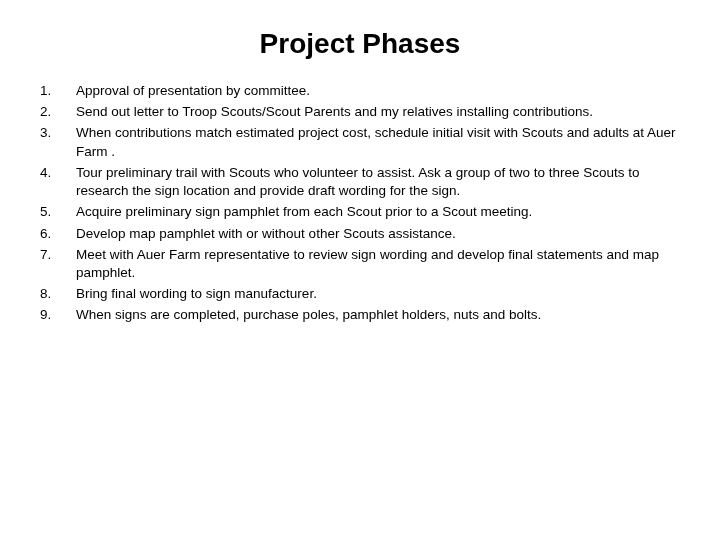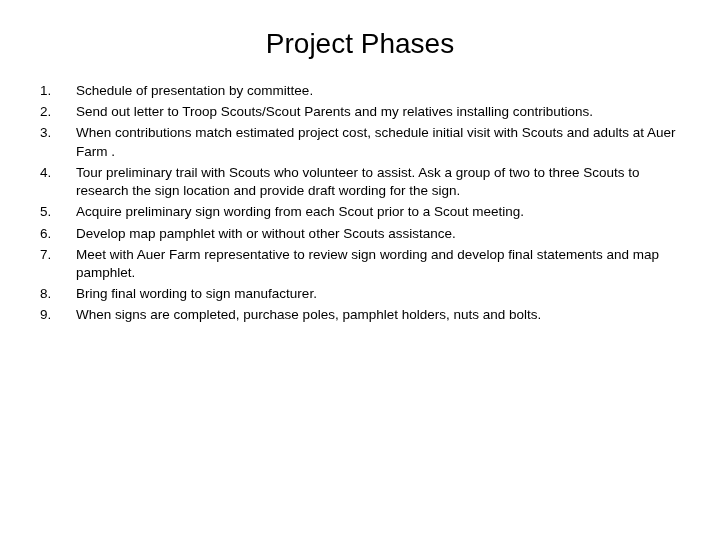--- a/index.html
+++ b/index.html
@@ -22,21 +22,21 @@
       width: 720px;
       height: 540px;
       padding: 28px 40px 20px 40px;
       display: flex;
       flex-direction: column;
     }
 
     .page-title {
       text-align: center;
       font-size: 28px;
-      font-weight: normal;
+      font-weight: bold;
       margin-bottom: 22px;
       color: #000;
     }
 
     .content {
       display: flex;
       flex-direction: column;
       gap: 0px;
     }
 
@@ -60,37 +60,37 @@
   </style>
 </head>
 <body>
 
 <div class="page">
   <h1 class="page-title">Project Phases</h1>
 
   <div class="content" id="list-container">
   <div class="list-item">
         <span class="list-num">1.</span>
-        <span class="list-text">Schedule of presentation by committee.</span>
+        <span class="list-text">Approval of presentation by committee.</span>
       </div>
       <div class="list-item">
         <span class="list-num">2.</span>
         <span class="list-text">Send out letter to Troop Scouts/Scout Parents and my relatives installing contributions.</span>
       </div>
       <div class="list-item">
         <span class="list-num">3.</span>
         <span class="list-text">When contributions match estimated project cost, schedule initial visit with Scouts and adults at Auer Farm .</span>
       </div>
       <div class="list-item">
         <span class="list-num">4.</span>
         <span class="list-text">Tour preliminary trail with Scouts who volunteer to assist.  Ask a group of two to three Scouts to research the sign location and provide draft wording for the sign.</span>
       </div>
       <div class="list-item">
         <span class="list-num">5.</span>
-        <span class="list-text">Acquire preliminary sign wording from each  Scout prior to a Scout meeting.</span>
+        <span class="list-text">Acquire preliminary sign pamphlet from each  Scout prior to a Scout meeting.</span>
       </div>
       <div class="list-item">
         <span class="list-num">6.</span>
         <span class="list-text">Develop map pamphlet with or without other Scouts assistance.</span>
       </div>
       <div class="list-item">
         <span class="list-num">7.</span>
         <span class="list-text">Meet with Auer Farm representative to review sign wording and develop final statements and map pamphlet.</span>
       </div>
       <div class="list-item">

